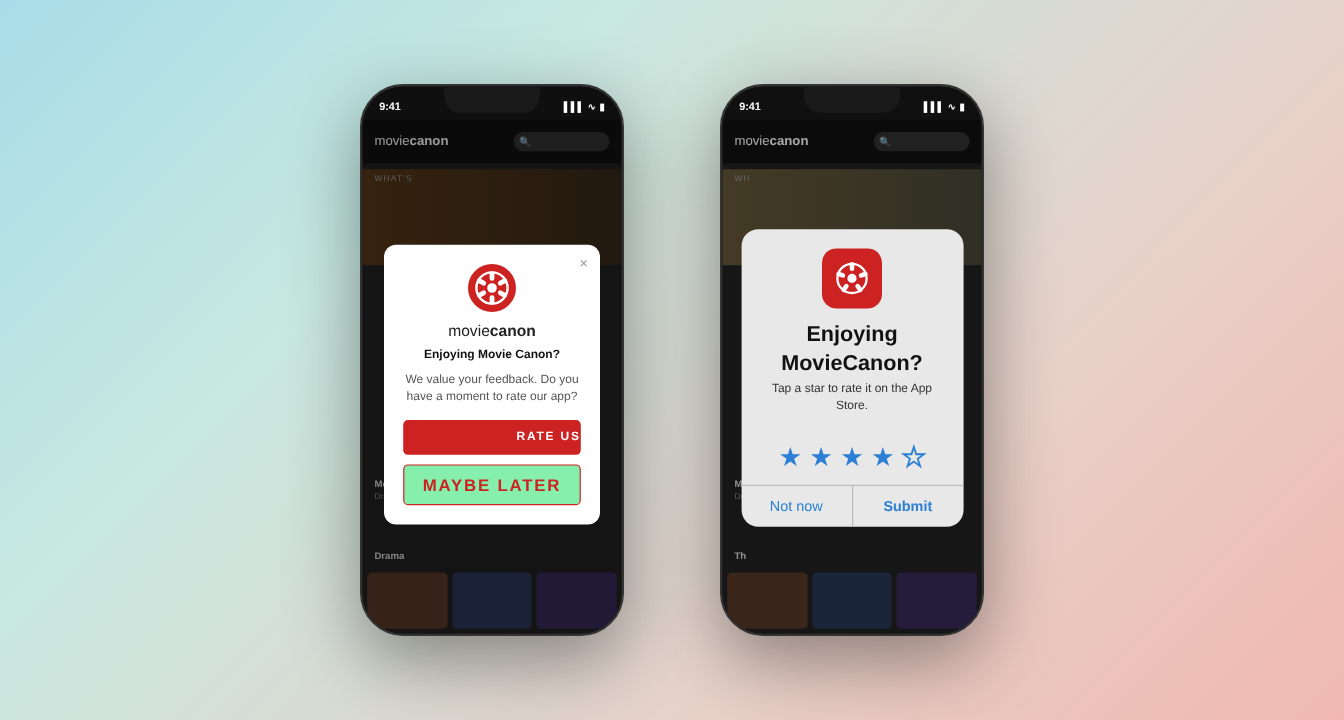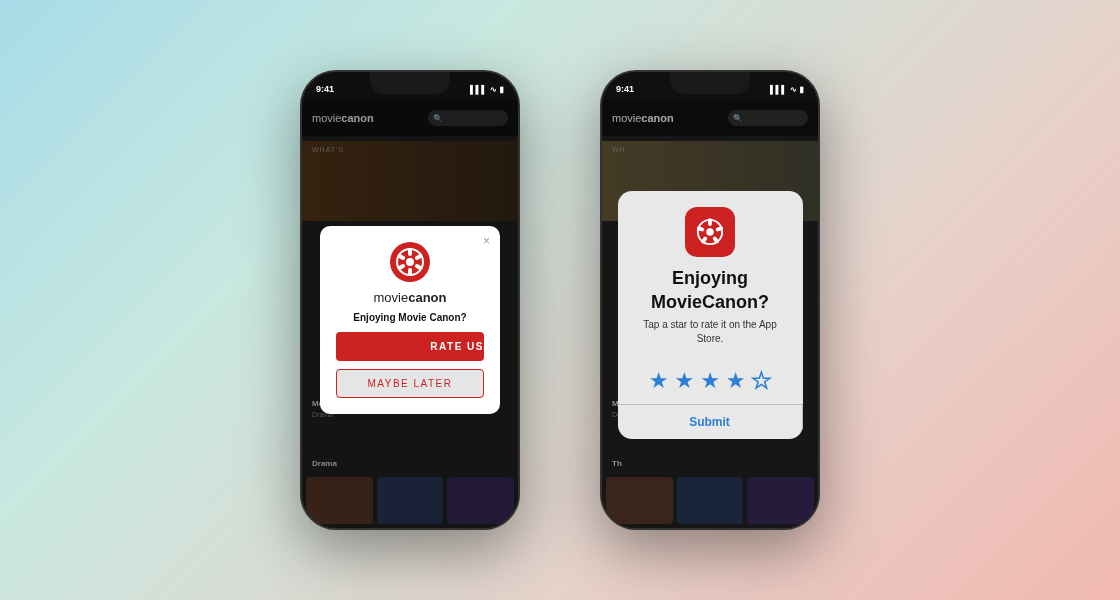--- a/index.html
+++ b/index.html
@@ -269,24 +269,24 @@
       border-radius: 4px;
       cursor: pointer;
       margin-bottom: 8px;
       text-align: right;
     }
 
     .btn-later {
       display: block;
       width: 100%;
       padding: 8px 0;
-      background: #e5e5e5;
+      background: #86efac;
       color: #cc2222;
-      font-size: 10px;
-      font-weight: 400;
+      font-size: 14px;
+      font-weight: 700;
       letter-spacing: 1.5px;
       border: 1.5px solid #cc2222;
       border-radius: 4px;
       cursor: pointer;
     }
 
     
     .ios-dialog-overlay {
       position: absolute;
       top: 0;
@@ -436,20 +436,21 @@
           <rect x="18" y="6" width="4" height="8" rx="2" fill="white" transform="rotate(240 20 20)"></rect>
           <rect x="18" y="6" width="4" height="8" rx="2" fill="white" transform="rotate(300 20 20)"></rect>
         </svg>
       </div>
 
       <div class="modal-brand">
         <span>movie</span><strong>canon</strong>
       </div>
 
       <div class="modal-title">Enjoying Movie Canon?</div>
+      <div class="modal-desc">We value your feedback. Do you have a moment to rate our app?</div>
 
       <button class="btn-rate">RATE US</button>
       <button class="btn-later">MAYBE LATER</button>
     </div>
   </div>
 </div>
 
 <div class="phone">
   <div class="phone-notch"></div>
 
@@ -509,17 +510,18 @@
 
       <div class="ios-stars">
         <span class="star">★</span>
         <span class="star">★</span>
         <span class="star">★</span>
         <span class="star">★</span>
         <span class="star empty">★</span>
       </div>
 
       <div class="ios-dialog-actions">
+        <button class="ios-action-btn">Not now</button>
         <button class="ios-action-btn bold">Submit</button>
       </div>
     </div>
   </div>
 </div>
 
 </body></html>

